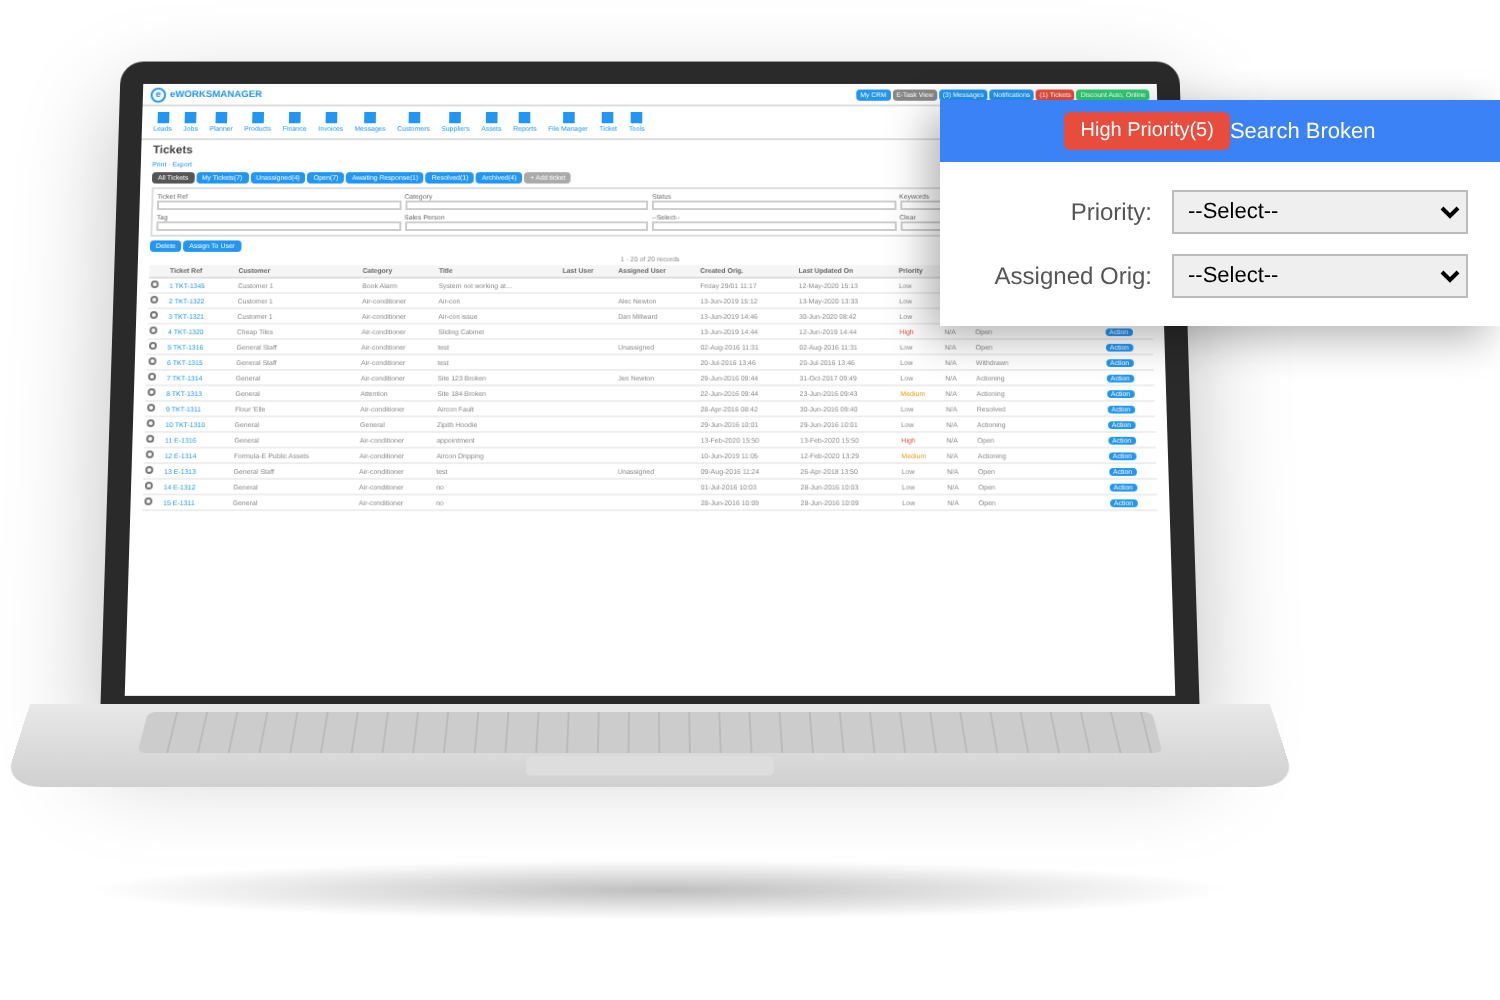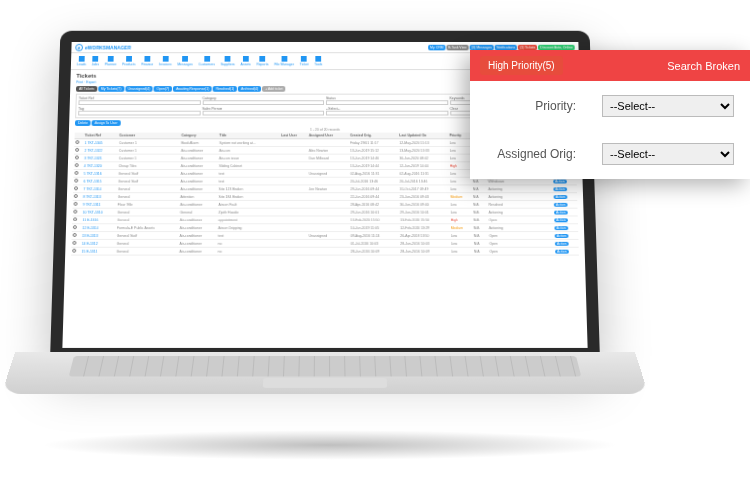--- a/index.html
+++ b/index.html
@@ -32,26 +32,26 @@
 .mini-btns{display:flex;gap:1px;margin-bottom:2px}
 .mini-btn{padding:1px 3px;font-size:3.5px;background:#2196f3;color:#fff;border-radius:2px}
 .pager-text{text-align:center;font-size:3.5px;color:#888;margin-bottom:1px}
 table{width:100%;border-collapse:collapse;font-size:3.5px}
 th{background:#f5f5f5;color:#666;text-align:left;padding:1px;border-bottom:1px solid #ddd;white-space:nowrap}
 td{padding:1px;border-bottom:1px solid #eee;color:#888;white-space:nowrap;overflow:hidden}
 .link{color:#2196f3}
 .warn{color:#f39c12}.high{color:#e74c3c}
 .act-btn{background:#2196f3;color:#fff;padding:0 2px;border-radius:2px;display:inline-block}
 .popup{position:absolute;right:0;top:50px;width:280px;box-shadow:-6px 6px 20px rgba(0,0,0,.3);background:#fff;z-index:10}
-.popup-header{background:#ef4444;padding:6px 10px;display:flex;justify-content:space-between;align-items:center}
+.popup-header{background:#3b82f6;padding:6px 10px;display:flex;justify-content:center;align-items:center}
 .priority-btns{display:flex;gap:4px}
 .pbtn{padding:4px 8px;border-radius:3px;color:#fff;font-size:10px;border:none}
 .pbtn.red{background:#e74c3c}.pbtn.orange{background:#f39c12}.pbtn.green{background:#2ecc71}
 .search-filter-label{color:#fff;font-size:11px}
-.popup-body{padding:14px 16px;display:grid;grid-template-columns:90px 1fr;gap:26px;align-items:center;font-size:12px;color:#555}
+.popup-body{padding:14px 16px;display:grid;grid-template-columns:90px 1fr;gap:10px;align-items:center;font-size:12px;color:#555}
 .popup-body select{width:100%;padding:3px;border:1px solid #bbb;font-size:11px}
 .popup-body label{text-align:right}
 </style>
 </head>
 <body>
 
 <div class="shadow"></div>
 <div class="laptop">
   <div class="screen-bezel">
     <div class="screen">

